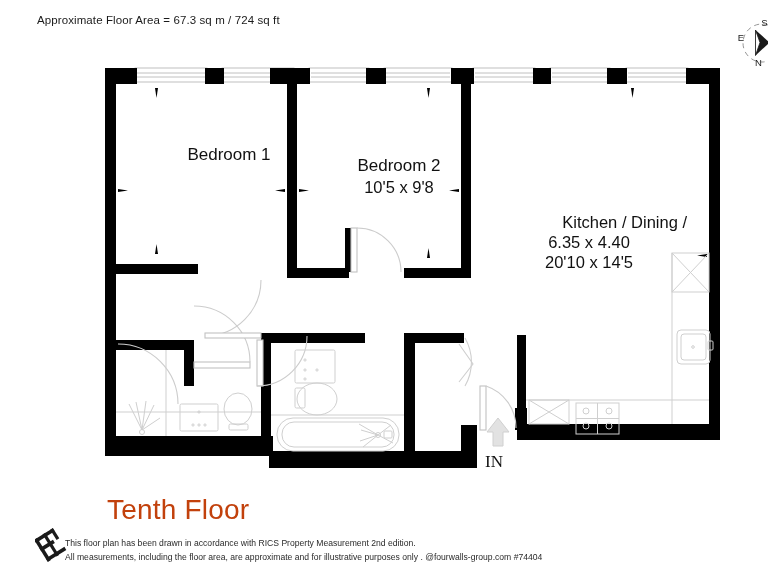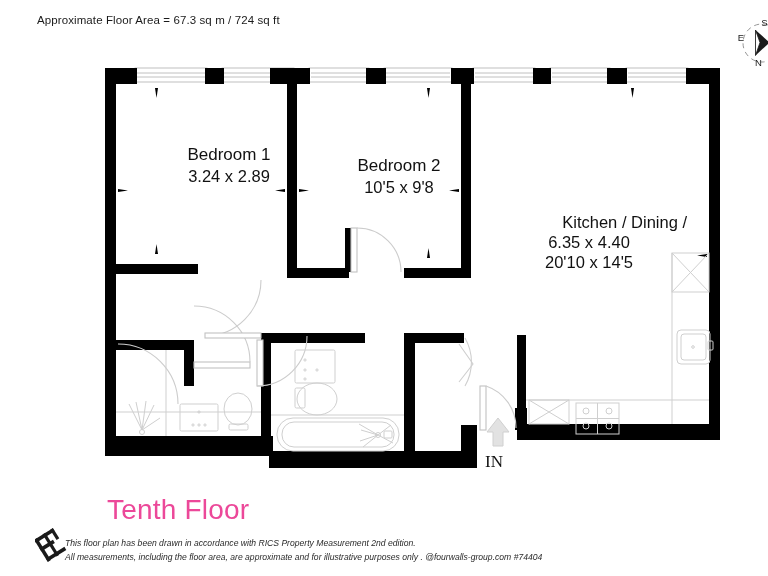--- a/index.html
+++ b/index.html
@@ -34,22 +34,22 @@
   .room-label .rdim{font-size:16.5px;}
   #label-bedroom1{left:120px;top:145px;width:160px;}
   #label-bedroom2{left:288px;top:156px;width:164px;}
   #label-kdr{left:462px;top:212px;width:196px;}
   #label-kdr .rname{font-size:16.5px;text-align:right;}
 
   
   #in-label{left:456px;top:452px;font-size:17px;color:#111;font-family:Liberation Serif, serif;}
 
   
-  #floor-title{left:78px;top:494px;font-size:28px;color:#ec4899;letter-spacing:.2px;}
-  #disclaimer{left:36px;top:536px;font-size:8.6px;line-height:1.65;color:#2a2a2a;white-space:nowrap;font-style:italic;}
+  #floor-title{left:78px;top:494px;font-size:28px;color:#c2410c;letter-spacing:.2px;}
+  #disclaimer{left:36px;top:536px;font-size:8.6px;line-height:1.65;color:#2a2a2a;white-space:nowrap;}
   #brand-logo{left:6px;top:522px;width:34px;height:44px;}
 </style>
 </head>
 <body>
 
 <div class="abs" id="floor-area-note">Approximate Floor Area = 67.3 sq m / 724 sq ft</div>
 
 <div class="abs" id="compass">
   <svg width="62" height="62" viewBox="0 0 62 62" aria-hidden="true">
     <circle cx="31" cy="31" r="19" fill="none" stroke="#8a8a8a" stroke-width="0.9" stroke-dasharray="5 4"></circle>
@@ -293,21 +293,20 @@
     <g fill="#e2e2e2" stroke="#d0d0d0" stroke-width="1">
       <path d="M464 446 L464 432 L458 432 L469 418 L480 432 L474 432 L474 446 Z"></path>
     </g>
 
   </g>
 </svg>
 </div>
 
 <div class="abs room-label" id="label-bedroom1">
   <div class="rname">Bedroom 1</div>
-  <div class="rdim">3.24 x 2.89</div>
 </div>
 
 <div class="abs room-label" id="label-bedroom2">
   <div class="rname">Bedroom 2</div>
   <div class="rdim">10'5 x 9'8</div>
 </div>
 
 <div class="abs room-label" id="label-kdr">
   <div class="rname">Kitchen / Dining /</div>
   <div class="rdim">6.35 x 4.40</div>

